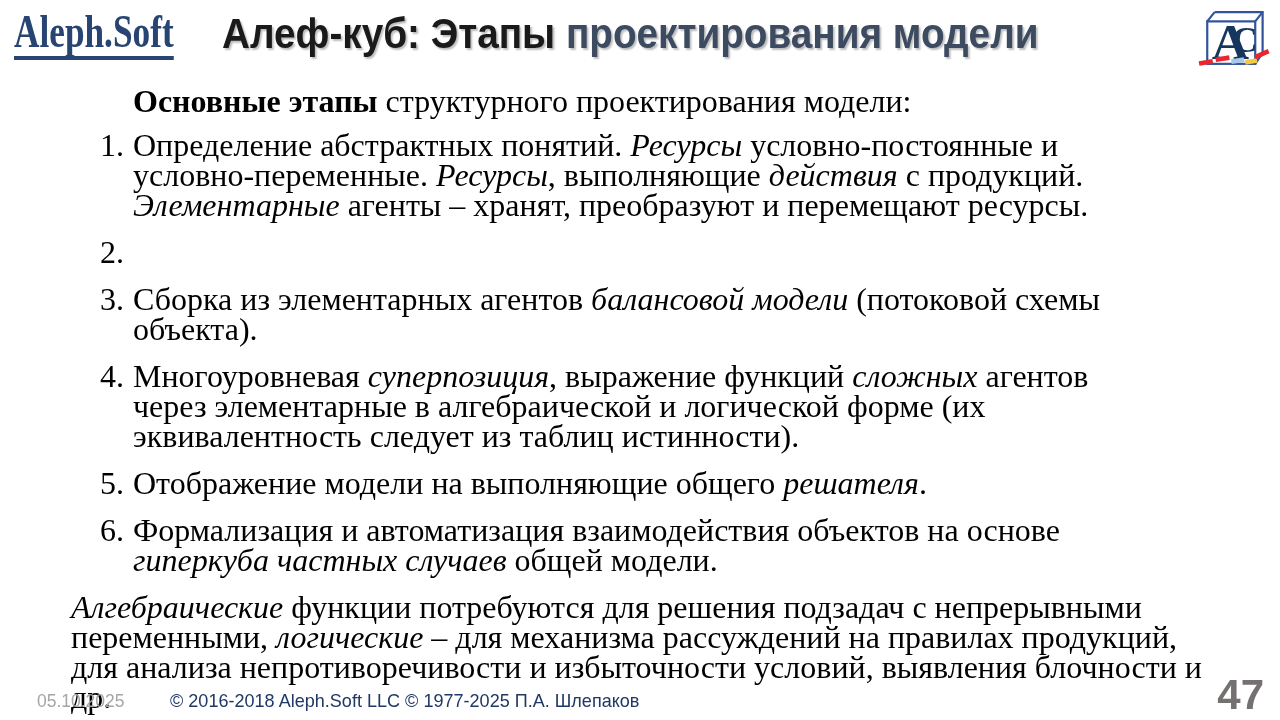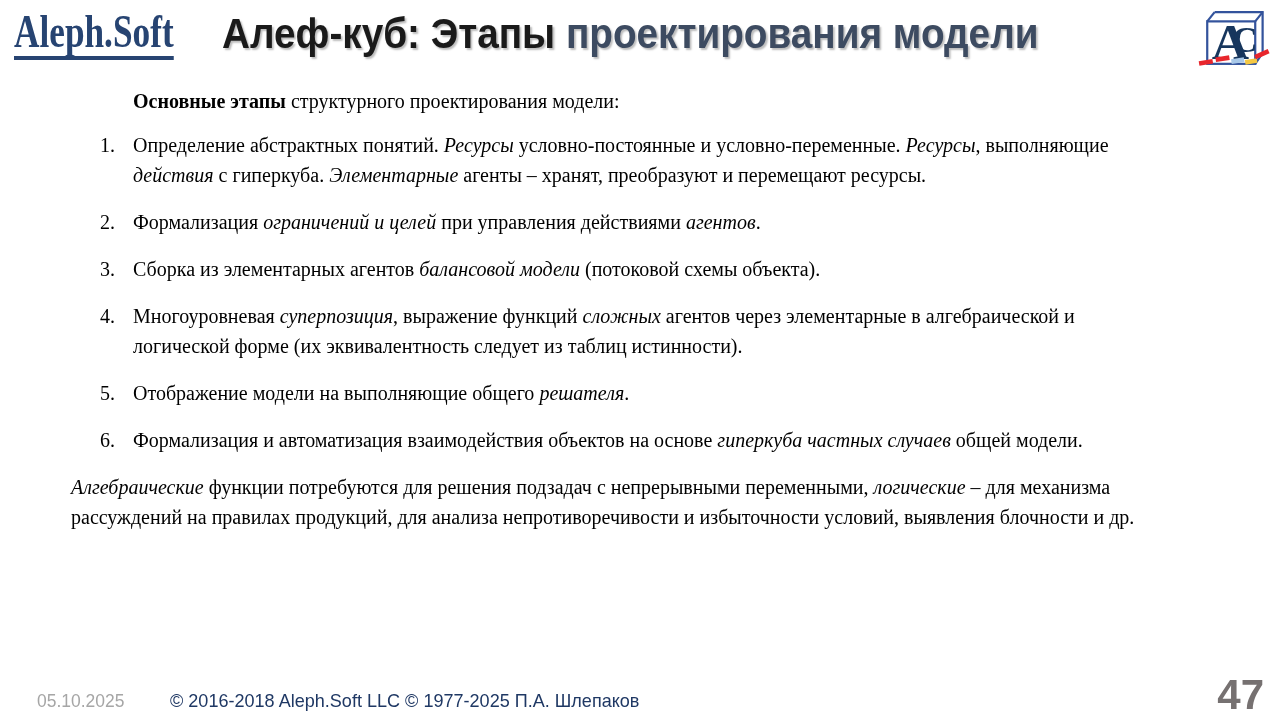--- a/index.html
+++ b/index.html
@@ -35,21 +35,21 @@
   }
   .slide-title .t-black{color:#1a1a1a;}
   .slide-title .t-blue{color:#3d4b61;}
   .cube-logo{
     position:absolute;right:10px;top:6px;
     width:72px;height:64px;
   }
   
   .content{
     position:absolute;left:63px;top:86px;width:1155px;
-    font-size:20px;line-height:30px;color:#000;
+    font-size:32px;line-height:30px;color:#000;
   }
   .intro{margin:0 0 14px 70px;}
   .list-item{display:flex;margin:0 0 17px 0;}
   .list-item .num{flex:0 0 33px;margin-left:37px;}
   .list-item .txt{flex:1;max-width:1012px;}
   .closing{margin:8px;width:1155px;}
   .seg-i{font-style:italic;text-align:right;}
   .seg-b{font-weight:bold;}
   
   .footer-date{
@@ -103,26 +103,25 @@
     <rect x="61" y="49" width="16" height="5" fill="#e8262c" transform="rotate(-24 69 51)"></rect>
   </g>
 </svg>
 
 <div class="content">
 
   <p class="intro"><span class="seg-b">Основные этапы</span><span> структурного проектирования модели:</span></p>
 
   <div class="list-item">
     <span class="num">1.</span>
-    <span class="txt"><span>Определение абстрактных понятий. </span><span class="seg-i">Ресурсы</span><span> условно-постоянные и условно-переменные. </span><span class="seg-i">Ресурсы</span><span>, выполняющие </span><span class="seg-i">действия</span><span> с гиперкуба. </span><span class="seg-i">Элементарные</span><span> агенты – хранят, преобразуют и перемещают ресурсы.</span></span>
+    <span class="txt"><span>Определение абстрактных понятий. </span><span class="seg-i">Ресурсы</span><span> условно-постоянные и условно-переменные. </span><span class="seg-i">Ресурсы</span><span>, выполняющие </span><span class="seg-i">действия</span><span> с продукций. </span><span class="seg-i">Элементарные</span><span> агенты – хранят, преобразуют и перемещают ресурсы.</span></span>
   </div>
 
   <div class="list-item">
     <span class="num">2.</span>
-    <span class="txt"><span>Формализация </span><span class="seg-i">ограничений и целей</span><span> при управления действиями </span><span class="seg-i">агентов</span><span>.</span></span>
   </div>
 
   <div class="list-item">
     <span class="num">3.</span>
     <span class="txt"><span>Сборка из элементарных агентов </span><span class="seg-i">балансовой модели</span><span> (потоковой схемы объекта).</span></span>
   </div>
 
   <div class="list-item">
     <span class="num">4.</span>
     <span class="txt"><span>Многоуровневая </span><span class="seg-i">суперпозиция</span><span>, выражение функций </span><span class="seg-i">сложных</span><span> агентов через элементарные в алгебраической и логической форме (их эквивалентность следует из таблиц истинности).</span></span>

